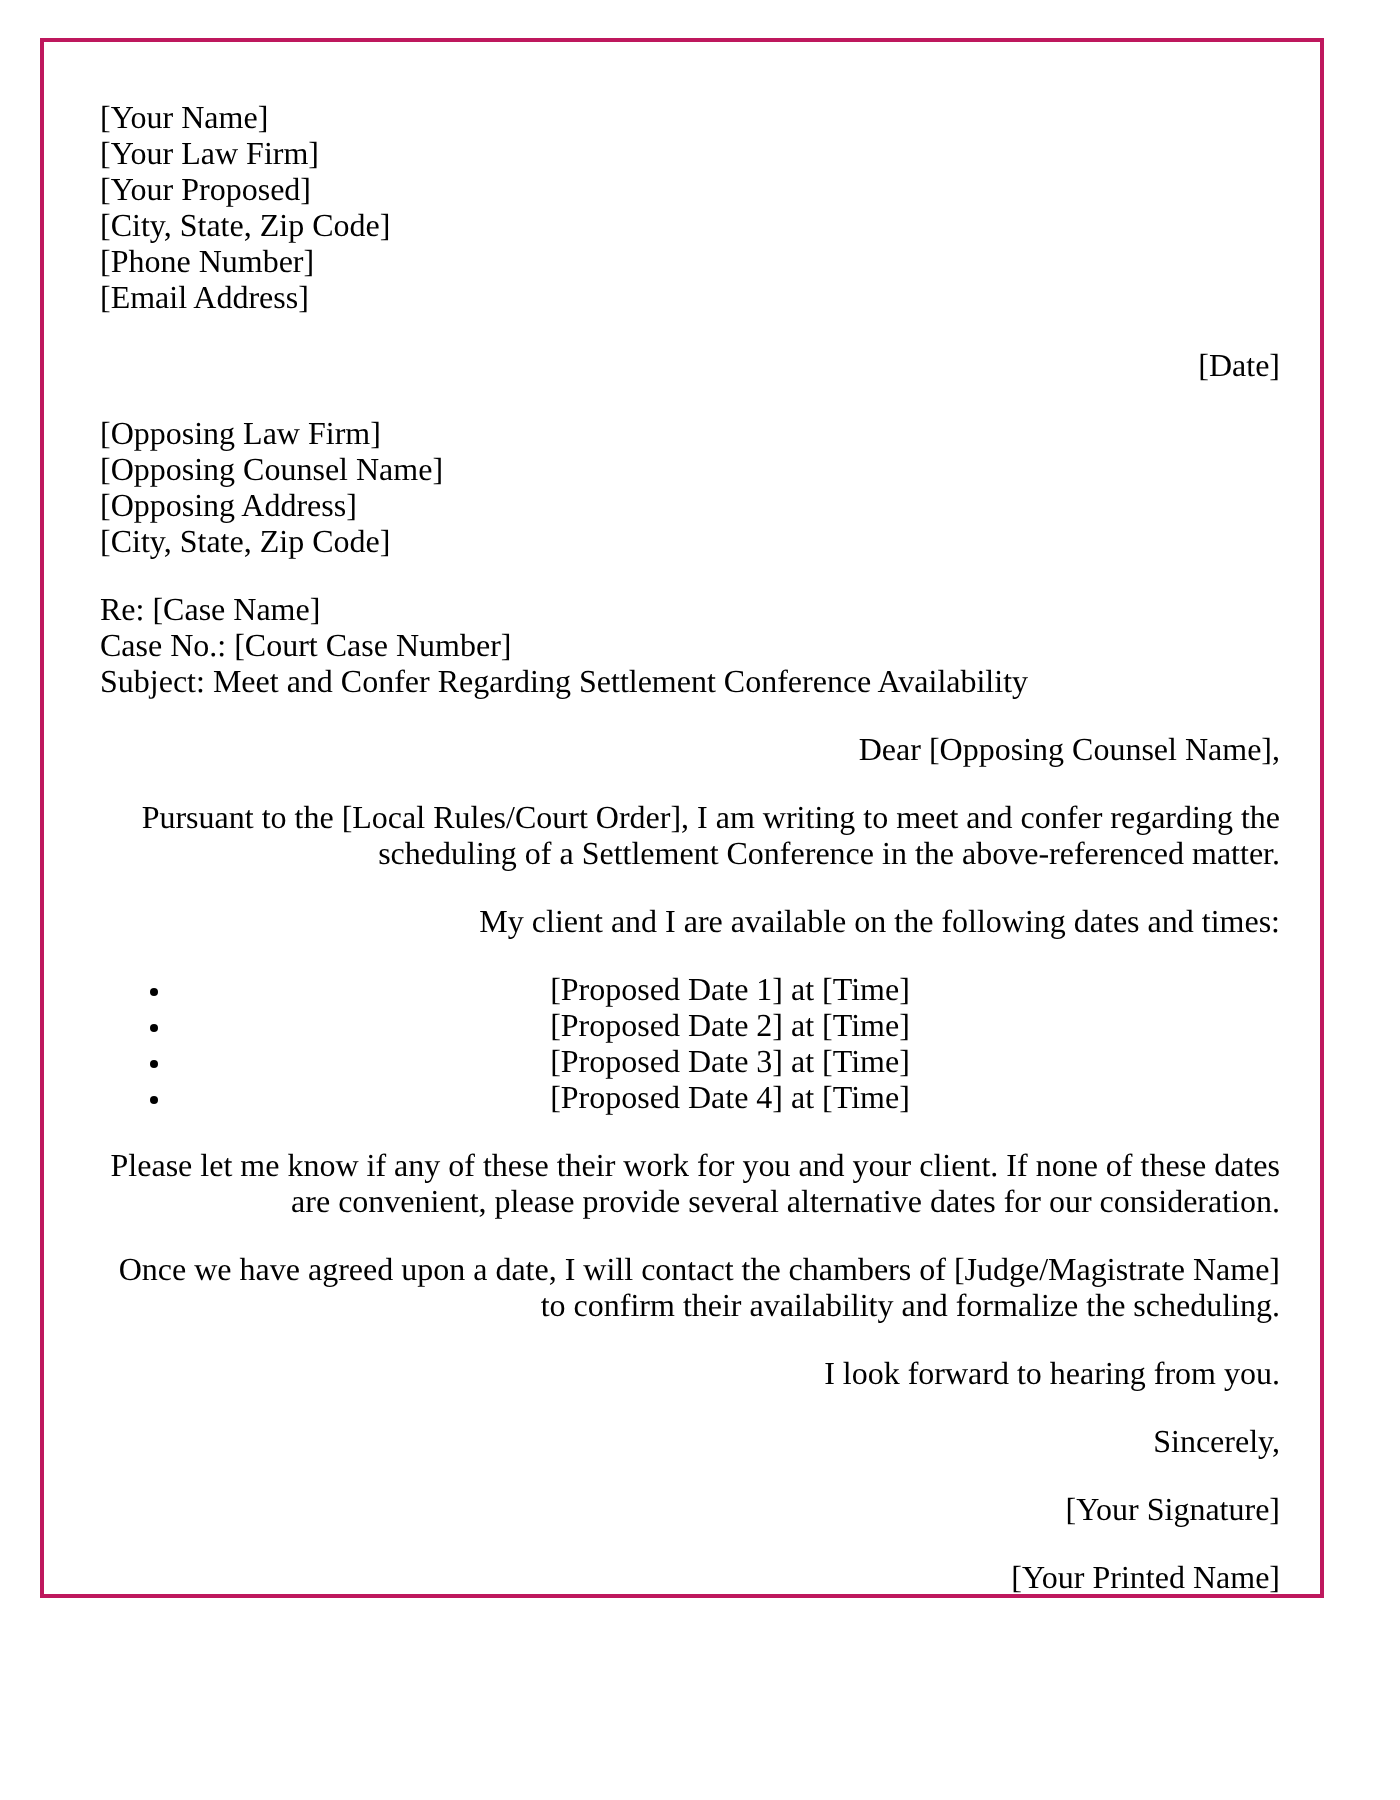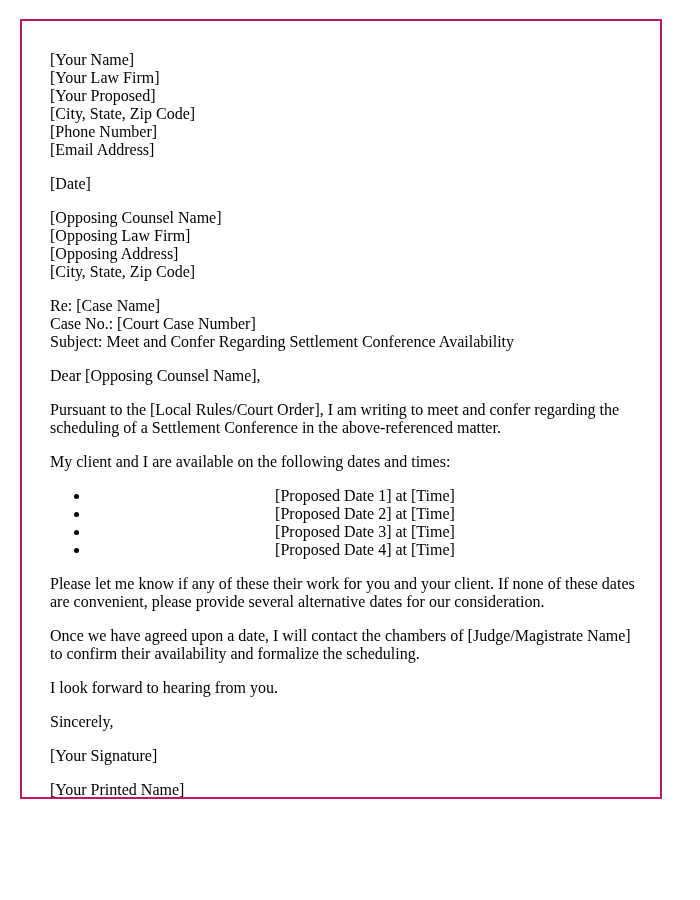--- a/index.html
+++ b/index.html
@@ -27,20 +27,21 @@
     }
     .block {
       margin: 16px 0;
     }
     .block .line {
       line-height: normal;
     }
     p.para {
       margin: 16px 0;
       line-height: normal;
+      text-align: right;
     }
     ul.date-list {
       margin: 16px 0;
       padding-left: 40px;
       list-style-type: disc;
       text-align: center;
     }
     ul.date-list li {
       line-height: normal;
     }
@@ -55,22 +56,22 @@
     <div class="line">[Your Law Firm]</div>
     <div class="line">[Your Proposed]</div>
     <div class="line">[City, State, Zip Code]</div>
     <div class="line">[Phone Number]</div>
     <div class="line">[Email Address]</div>
   </div>
 
   <p class="para">[Date]</p>
 
   <div class="block">
+    <div class="line">[Opposing Law Firm]</div>
     <div class="line">[Opposing Counsel Name]</div>
-    <div class="line">[Opposing Law Firm]</div>
     <div class="line">[Opposing Address]</div>
     <div class="line">[City, State, Zip Code]</div>
   </div>
 
   <div class="block">
     <div class="line">Re: [Case Name]</div>
     <div class="line">Case No.: [Court Case Number]</div>
     <div class="line">Subject: Meet and Confer Regarding Settlement Conference Availability</div>
   </div>
 

